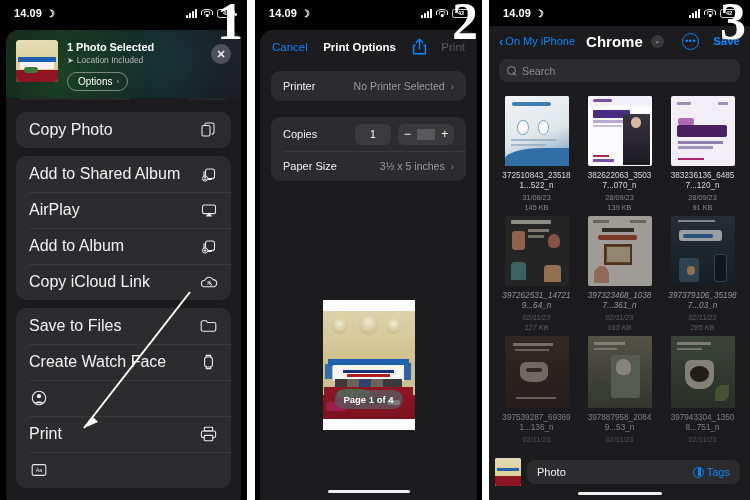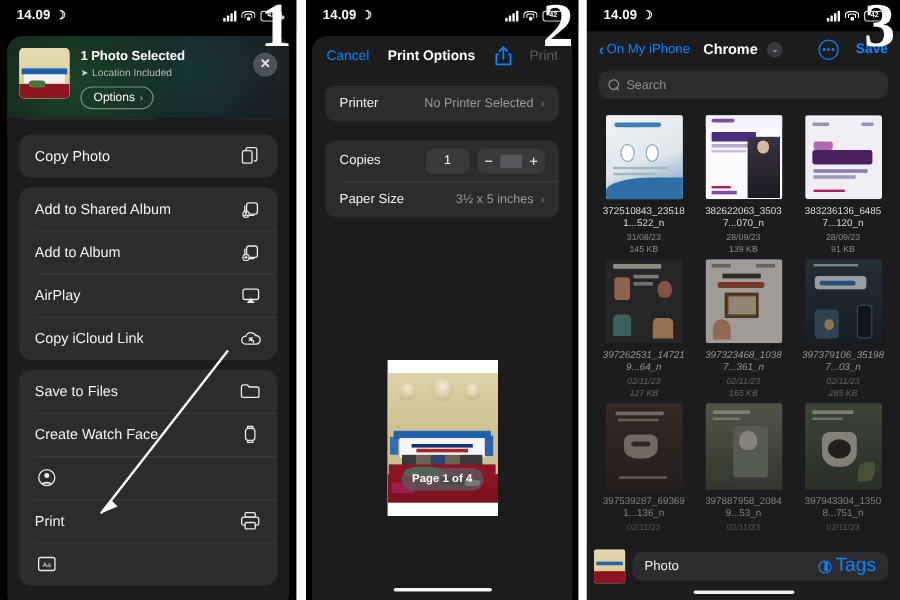--- a/index.html
+++ b/index.html
@@ -75,21 +75,21 @@
   .ghost-row { height:14px; background:#1c1c1e; position:relative; overflow:hidden; }
   .ghost-row::before { content:''; position:absolute; left:14px; top:-6px; width:110px; height:8px;
                        background:#2c2c2e; border-radius:2px; opacity:.85; }
   .ghost-row::after { content:''; position:absolute; right:14px; top:-6px; width:40px; height:8px;
                       background:#2c2c2e; border-radius:2px; opacity:.6; }
 
   .group { margin:0 10px 8px 10px; background:#2c2c2e; border-radius:10px; overflow:hidden; }
   .grow { height:36px; display:flex; align-items:center; padding:0 13px; position:relative; }
   .grow + .grow::before { content:''; position:absolute; left:13px; right:0; top:0; height:1px;
                           background:#3a3a3c; }
-  .grow .lab { flex:1; color:#f2f2f4; font-size:12px; }
+  .grow .lab { flex:1; color:#f2f2f4; font-size:16px; }
   .grow .ic { width:19px; height:19px; display:flex; align-items:center; justify-content:center;
               color:#e9e9ec; }
   .grow .ic svg { display:block; }
 
   
   .arrow { position:absolute; z-index:35; pointer-events:none; }
 
   
   .sheet2 { position:absolute; left:5px; right:5px; top:30px; bottom:-10px;
             background:#1c1c1e; border-radius:13px; overflow:hidden; }
@@ -149,21 +149,21 @@
               background:rgba(90,90,96,.78); color:#fff; font-size:9.5px; font-weight:600;
               padding:4px 9px; border-radius:11px; white-space:nowrap; }
   .home-ind { position:absolute; left:50%; transform:translateX(-50%); bottom:7px;
               width:82px; height:3.4px; border-radius:2px; background:#f2f2f2; }
 
   
   .p3-body { position:absolute; left:0; right:0; top:26px; bottom:0; background:#1c1c1e; }
   .p3-nav { height:30px; display:flex; align-items:center; padding:0 10px; gap:5px; }
   .p3-back { color:#0a84ff; font-size:11px; display:flex; align-items:center; gap:2px; }
   .p3-back .bchev { font-size:13px; font-weight:600; line-height:1; }
-  .p3-folder { color:#fff; font-size:12px; font-weight:700; margin-left:6px; }
+  .p3-folder { color:#fff; font-size:15px; font-weight:700; margin-left:6px; }
   .p3-fchev { width:13px; height:13px; border-radius:50%; background:#39393d; color:#c9c9ce;
               font-size:7px; display:flex; align-items:center; justify-content:center; margin-left:3px; }
   .p3-spacer { flex:1; }
   .p3-more { width:17px; height:17px; border:1.3px solid #0a84ff; border-radius:50%;
              color:#0a84ff; font-size:9px; display:flex; align-items:center; justify-content:center;
              letter-spacing:.5px; margin-right:9px; }
   .p3-save { color:#0a84ff; font-size:11.5px; font-weight:600; }
   .p3-search { margin:3px 10px 0 10px; height:23px; background:#2c2c2e; border-radius:8px;
                display:flex; align-items:center; gap:5px; padding:0 8px; color:#8e8e93; font-size:10.5px; }
   .p3-search .mag { width:10px; height:10px; position:relative; flex:none; }
@@ -185,21 +185,21 @@
 
   .bottombar { position:absolute; left:0; right:0; bottom:0; height:48px; background:#1c1c1e; }
   .bb-thumb { position:absolute; left:6px; bottom:14px; width:26px; height:28px; border-radius:2px;
               overflow:hidden; background:#d9cfa6; }
   .bb-thumb .c1 { position:absolute; inset:0; background:linear-gradient(#e4d9b2,#d5c68c); }
   .bb-thumb .c2 { position:absolute; left:6%; right:6%; top:36%; height:12%; background:#2362ab; }
   .bb-thumb .c3 { position:absolute; left:0; right:0; bottom:0; height:34%; background:#8d1420; }
   .bb-pill { position:absolute; left:38px; right:10px; bottom:16px; height:24px; background:#2c2c2e;
              border-radius:8px; display:flex; align-items:center; padding:0 10px; }
   .bb-lab { flex:1; color:#f2f2f4; font-size:11px; }
-  .bb-tags { color:#0a84ff; font-size:16px; display:flex; align-items:center; gap:3px; }
+  .bb-tags { color:#0a84ff; font-size:11px; display:flex; align-items:center; gap:3px; }
   .tagico { width:11px; height:11px; border:1.3px solid #0a84ff; border-radius:50%; position:relative; }
   .tagico::after { content:''; position:absolute; left:4px; top:0px; width:3px; height:8.4px;
                    background:#0a84ff; }
   .home-ind3 { position:absolute; left:50%; transform:translateX(-50%); bottom:5px; width:84px;
                height:3.4px; border-radius:2px; background:#f2f2f2; }
 
   
   .art { position:absolute; inset:0; }
 </style>
 </head>
@@ -276,36 +276,36 @@
             <svg width="16" height="15" viewBox="0 0 16 15">
                 <rect x="4.5" y="2" width="9" height="9.5" rx="2" fill="none" stroke="#e9e9ec" stroke-width="1.1"></rect>
                 <path d="M3 4.2v6.3a2 2 0 0 0 2 2h6" fill="none" stroke="#e9e9ec" stroke-width="1.1"></path>
                 <circle cx="4" cy="11.5" r="2.6" fill="#2c2c2e" stroke="#e9e9ec" stroke-width="1"></circle>
                 <circle cx="4" cy="10.6" r="1" fill="#e9e9ec"></circle>
                 <path d="M2.3 13c.3-1 3.1-1 3.4 0" stroke="#e9e9ec" stroke-width=".9" fill="none"></path>
               </svg>
           </span>
         </div>
         <div class="grow">
+          <span class="lab">AirPlay</span>
+          <span class="ic">
+            <svg width="16" height="15" viewBox="0 0 16 15">
+                <rect x="1.5" y="2" width="13" height="8.6" rx="1.7" fill="none" stroke="#e9e9ec" stroke-width="1.1"></rect>
+                <path d="M8 9.4l3.3 4H4.7z" fill="#e9e9ec"></path>
+              </svg>
+          </span>
+        </div>
+        <div class="grow">
           <span class="lab">Add to Album</span>
           <span class="ic">
             <svg width="16" height="15" viewBox="0 0 16 15">
                 <rect x="4.5" y="2" width="9" height="9.5" rx="2" fill="none" stroke="#e9e9ec" stroke-width="1.1"></rect>
                 <path d="M3 4.2v6.3a2 2 0 0 0 2 2h6" fill="none" stroke="#e9e9ec" stroke-width="1.1"></path>
                 <circle cx="4" cy="11.5" r="2.6" fill="#2c2c2e" stroke="#e9e9ec" stroke-width="1"></circle>
                 <path d="M4 10.1v2.8M2.6 11.5h2.8" stroke="#e9e9ec" stroke-width="1"></path>
-              </svg>
-          </span>
-        </div>
-        <div class="grow">
-          <span class="lab">AirPlay</span>
-          <span class="ic">
-            <svg width="16" height="15" viewBox="0 0 16 15">
-                <rect x="1.5" y="2" width="13" height="8.6" rx="1.7" fill="none" stroke="#e9e9ec" stroke-width="1.1"></rect>
-                <path d="M8 9.4l3.3 4H4.7z" fill="#e9e9ec"></path>
               </svg>
           </span>
         </div>
         <div class="grow">
           <span class="lab">Copy iCloud Link</span>
           <span class="ic">
             <svg width="18" height="14" viewBox="0 0 18 14">
                 <path d="M4.6 11.8a3.3 3.3 0 0 1 .3-6.6A4.4 4.4 0 0 1 13 4.6a2.9 2.9 0 0 1 .4 7.2z" fill="none" stroke="#e9e9ec" stroke-width="1.1"></path>
                 <path d="M7.4 9.2l3.2-3.2M7.2 7.2a1.6 1.6 0 0 1 2.3 2.3M8.6 8.6a1.6 1.6 0 0 1 2.3 2.3" stroke="#e9e9ec" stroke-width="1" fill="none"></path>
               </svg>

